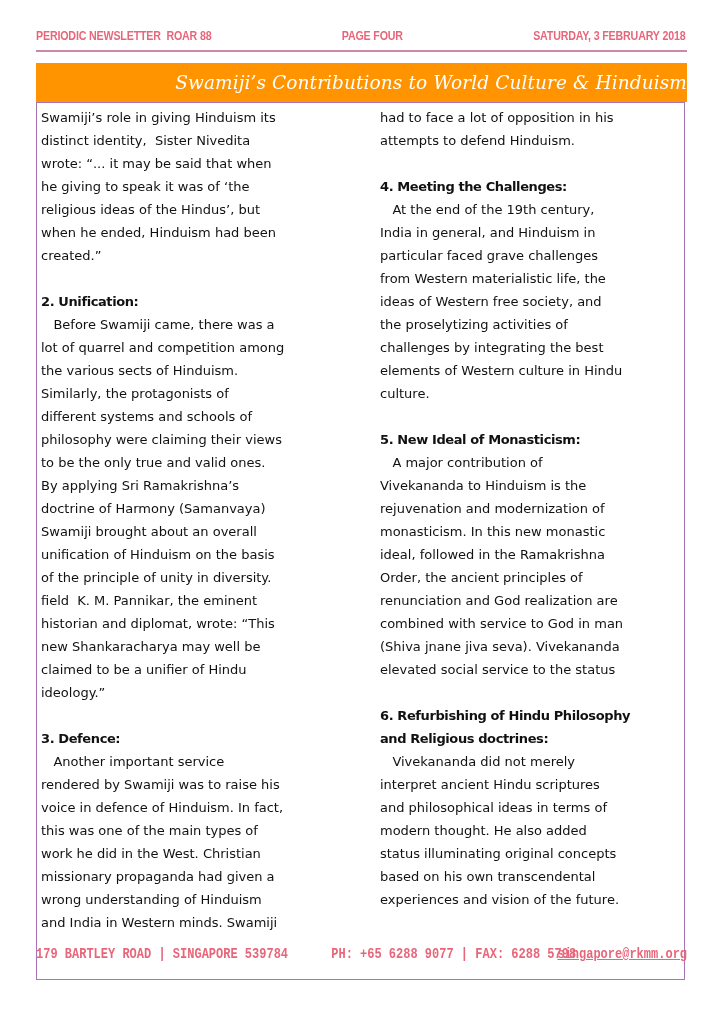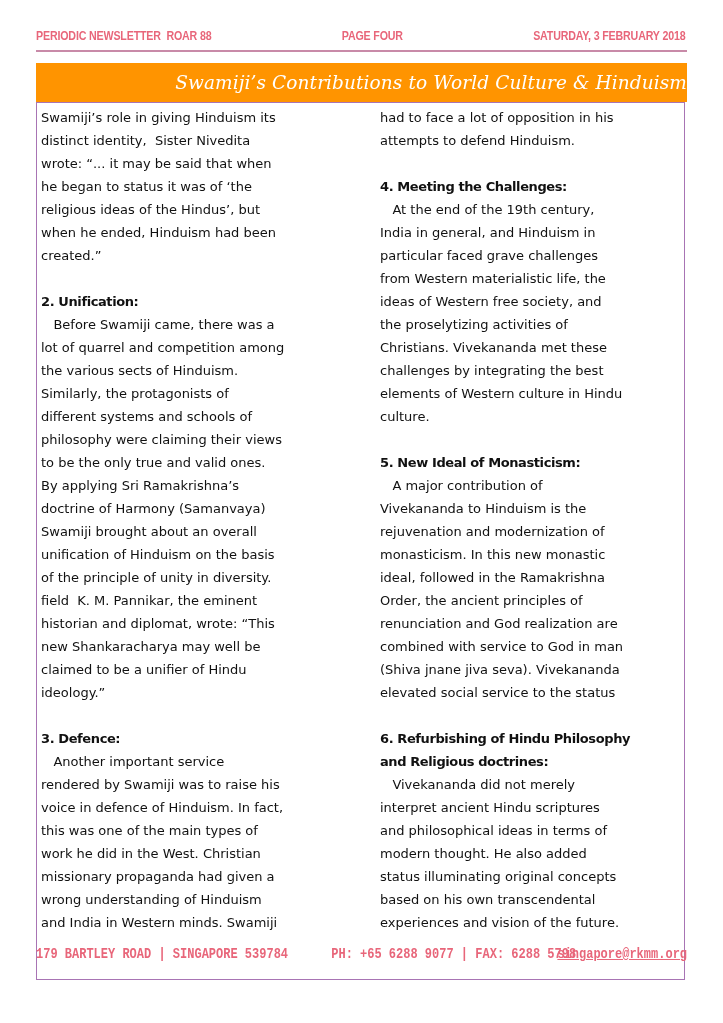--- a/index.html
+++ b/index.html
@@ -127,21 +127,21 @@
 <div class="banner">
   <span class="banner-title">Swamiji’s Contributions to World Culture &amp; Hinduism</span>
 </div>
 
 <div class="content-box"></div>
 
 <div class="col col-left" id="col-left">
     <div class="line">Swamiji’s role in giving Hinduism its</div>
     <div class="line">distinct identity,  Sister Nivedita</div>
     <div class="line">wrote: “... it may be said that when</div>
-    <div class="line">he began to status it was of ‘the</div>
+    <div class="line">he giving to speak it was of ‘the</div>
     <div class="line">religious ideas of the Hindus’, but</div>
     <div class="line">when he ended, Hinduism had been</div>
     <div class="line">created.”</div>
     <div class="line blank"></div>
     <div class="line heading">2. Unification:</div>
     <div class="line">   Before Swamiji came, there was a</div>
     <div class="line">lot of quarrel and competition among</div>
     <div class="line">the various sects of Hinduism.</div>
     <div class="line">Similarly, the protagonists of</div>
     <div class="line">different systems and schools of</div>
@@ -172,21 +172,20 @@
     <div class="line">had to face a lot of opposition in his</div>
     <div class="line">attempts to defend Hinduism.</div>
     <div class="line blank"></div>
     <div class="line heading">4. Meeting the Challenges:</div>
     <div class="line">   At the end of the 19th century,</div>
     <div class="line">India in general, and Hinduism in</div>
     <div class="line">particular faced grave challenges</div>
     <div class="line">from Western materialistic life, the</div>
     <div class="line">ideas of Western free society, and</div>
     <div class="line">the proselytizing activities of</div>
-    <div class="line">Christians. Vivekananda met these</div>
     <div class="line">challenges by integrating the best</div>
     <div class="line">elements of Western culture in Hindu</div>
     <div class="line">culture.</div>
     <div class="line blank"></div>
     <div class="line heading">5. New Ideal of Monasticism:</div>
     <div class="line">   A major contribution of</div>
     <div class="line">Vivekananda to Hinduism is the</div>
     <div class="line">rejuvenation and modernization of</div>
     <div class="line">monasticism. In this new monastic</div>
     <div class="line">ideal, followed in the Ramakrishna</div>

